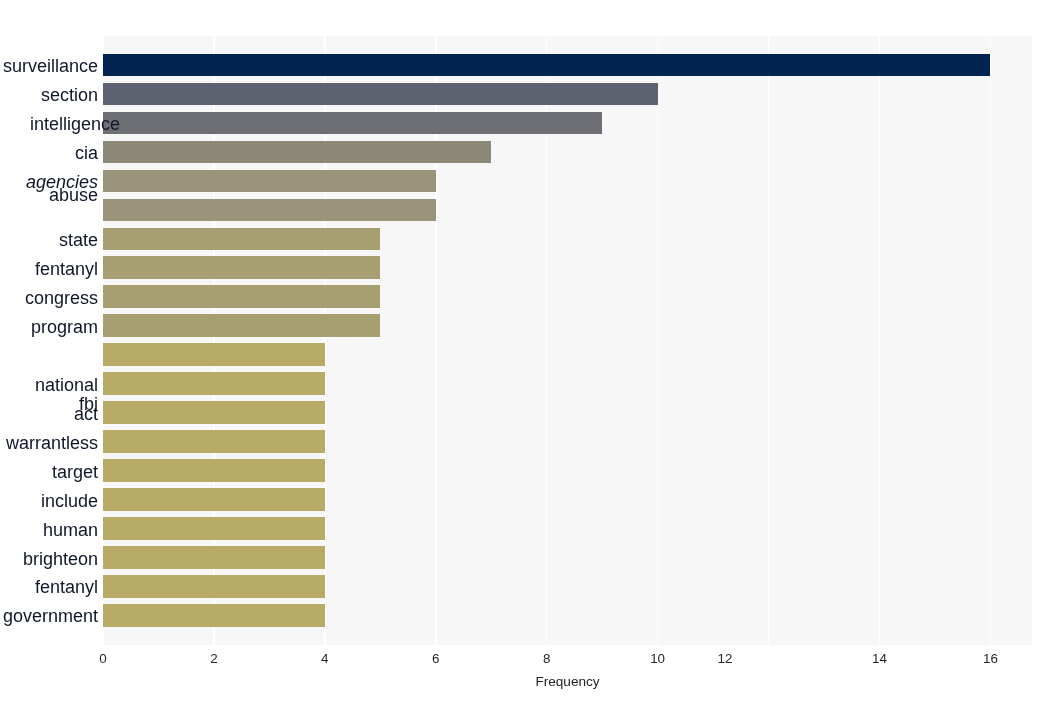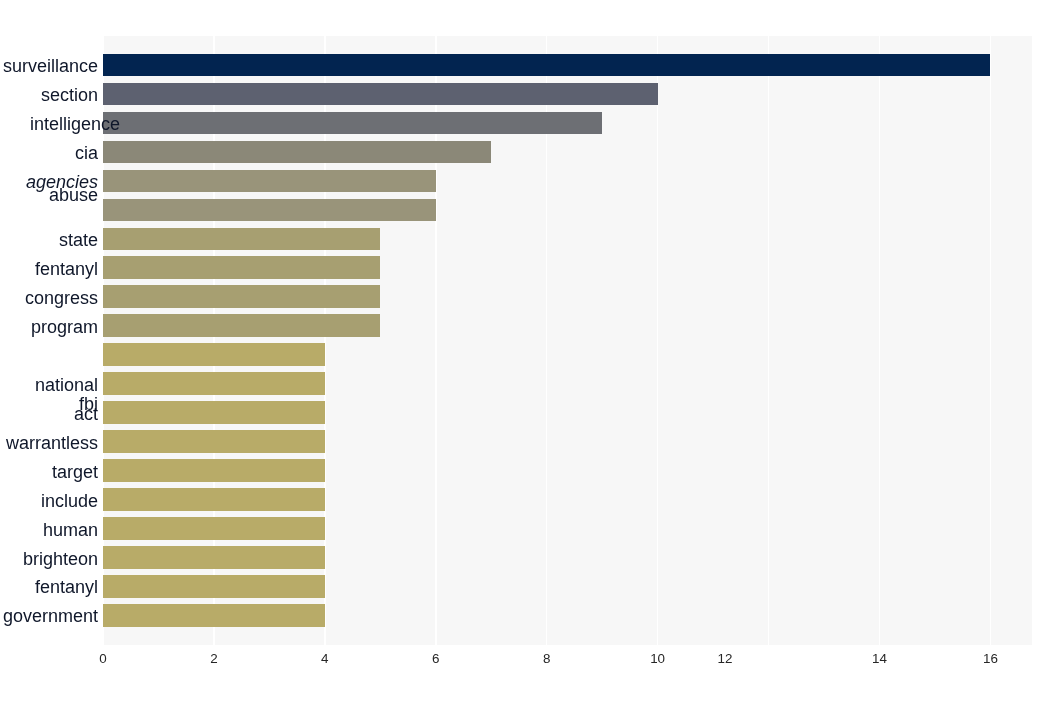--- a/index.html
+++ b/index.html
@@ -226,14 +226,15 @@
       <div class="xtick" style="left: 213.925px;">2</div>
       <div class="xtick" style="left: 324.851px;">4</div>
       <div class="xtick" style="left: 435.776px;">6</div>
       <div class="xtick" style="left: 546.701px;">8</div>
       <div class="xtick" style="left: 657.627px; text-align: right;">10</div>
       <div class="xtick" style="left: 725px;">12</div>
       <div class="xtick" style="left: 879.478px;">14</div>
       <div class="xtick" style="left: 990.403px;">16</div>
     </div>
 
+  <div id="xaxis-label">Frequency</div>
 
 </div>
 
 </body></html>

